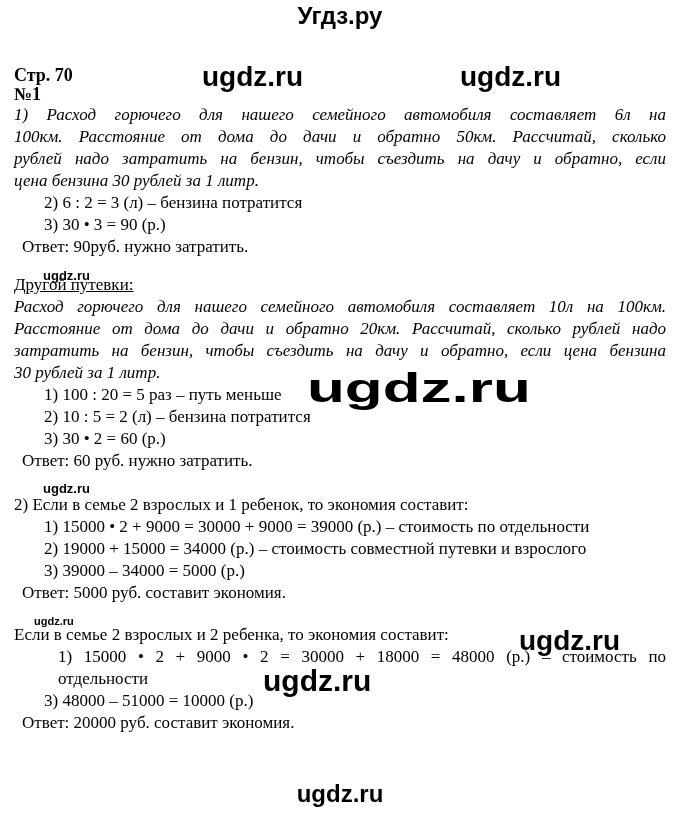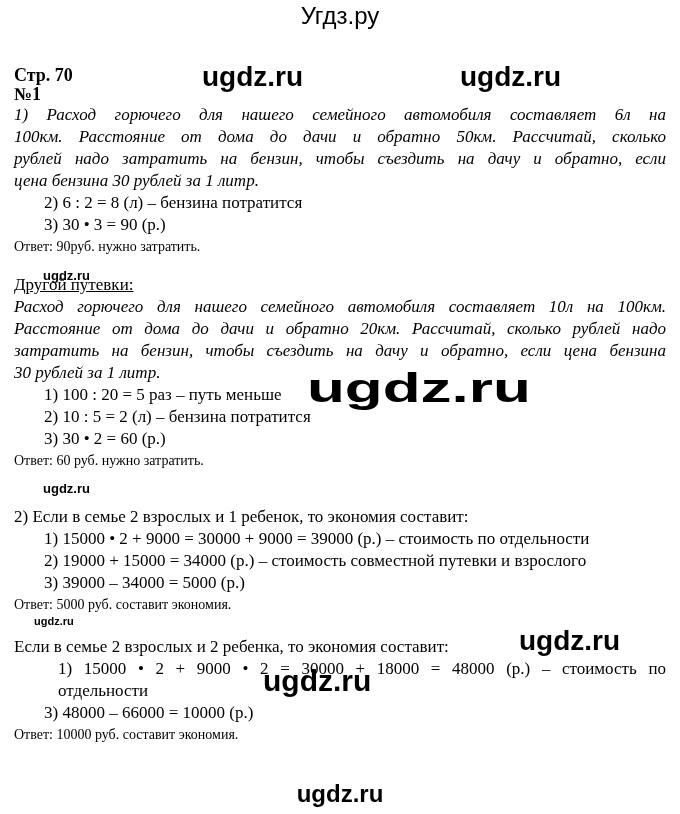--- a/index.html
+++ b/index.html
@@ -9,41 +9,41 @@
     height:814px;
     background:#ffffff;
     color:#000;
     font-family:"Liberation Serif", serif;
     overflow:hidden;
   }
   .site-title{
     padding-top:2px;
     text-align:center;
     font-family:"Liberation Sans", sans-serif;
-    font-weight:normal;
+    font-weight:bold;
     font-size:24px;
     line-height:28px;
   }
   .content{padding:0 14px;}
   .page-label{margin-top:36px;font-weight:bold;font-size:18px;line-height:19px;}
   .task-number{font-weight:bold;font-size:18px;line-height:19px;}
   .stmt{margin:0;font-style:italic;font-size:17px;line-height:22px;}
   .jline{text-align:justify;text-align-last:justify;}
   .jlast{text-align:center;text-align-last:left;}
   .steps{margin-left:30px;}
   .step{
     font-size:17px;line-height:22px;
     padding-left:14px;text-indent:-14px;
     text-align:justify;
   }
   .step .wrapline{text-align-last:justify;}
-  .answer{font-size:14px;line-height:22px;}
+  .answer{font-size:17px;line-height:22px;margin-left:8px;}
   .alt-heading{margin-top:16px;font-size:17px;line-height:22px;text-decoration:underline;}
   .intro{font-size:17px;line-height:22px;}
-  .intro-c1{margin-top:34px;}
+  .intro-c1{margin-top:22px;}
   .intro-c2{margin-top:20px;}
   .wm{
     position:absolute;
     font-family:"Liberation Sans", sans-serif;
     font-weight:bold;
     color:#000;
     white-space:nowrap;
     line-height:1;
   }
   .wm-a{left:202px;top:63px;font-size:28px;}
@@ -76,21 +76,21 @@
     <div class="task-number">№1</div>
 
     <div class="stmt">
       <div class="jline">1) Расход горючего для нашего семейного автомобиля составляет 6л на</div>
       <div class="jline">100км. Расстояние от дома до дачи и обратно 50км. Рассчитай, сколько</div>
       <div class="jline">рублей надо затратить на бензин, чтобы съездить на дачу и обратно, если</div>
       <div class="jlast">цена бензина 30 рублей за 1 литр.</div>
     </div>
 
     <div class="steps">
-      <div class="step">2) 6 : 2 = 8 (л) – бензина потратится</div>
+      <div class="step">2) 6 : 2 = 3 (л) – бензина потратится</div>
       <div class="step">3) 30 • 3 = 90 (р.)</div>
     </div>
     <div class="answer">Ответ: 90руб. нужно затратить.</div>
 
     <div class="alt-heading">Другой путевки:</div>
 
     <div class="stmt">
       <div class="jline">Расход горючего для нашего семейного автомобиля составляет 10л на 100км.</div>
       <div class="jline">Расстояние от дома до дачи и обратно 20км. Рассчитай, сколько рублей надо</div>
       <div class="jline">затратить на бензин, чтобы съездить на дачу и обратно, если цена бензина</div>
@@ -111,23 +111,23 @@
       <div class="step">3) 39000 – 34000 = 5000 (р.)</div>
     </div>
     <div class="answer">Ответ: 5000 руб. составит экономия.</div>
 
     <div class="intro intro-c2">Если в семье 2 взрослых  и 2 ребенка, то экономия составит:</div>
     <div class="steps">
       <div class="step">
         <div class="wrapline" style="text-indent:0;">1) 15000 • 2 + 9000 • 2 = 30000 + 18000 = 48000 (р.) – стоимость по</div>
         <div style="text-indent:0;">отдельности</div>
       </div>
-      <div class="step">3) 48000 – 66000 = 10000 (р.)</div>
+      <div class="step">3) 48000 – 51000 = 10000 (р.)</div>
     </div>
-    <div class="answer">Ответ: 10000 руб. составит экономия.</div>
+    <div class="answer">Ответ: 20000 руб. составит экономия.</div>
 
   </div>
 
   <div class="wm wm-a">ugdz.ru</div>
   <div class="wm wm-b">ugdz.ru</div>
   <div class="wm wm-s1">ugdz.ru</div>
   <div class="wm wm-big">ugdz.ru</div>
   <div class="wm wm-s2">ugdz.ru</div>
   <div class="wm wm-s3">ugdz.ru</div>
   <div class="wm wm-m1">ugdz.ru</div>

